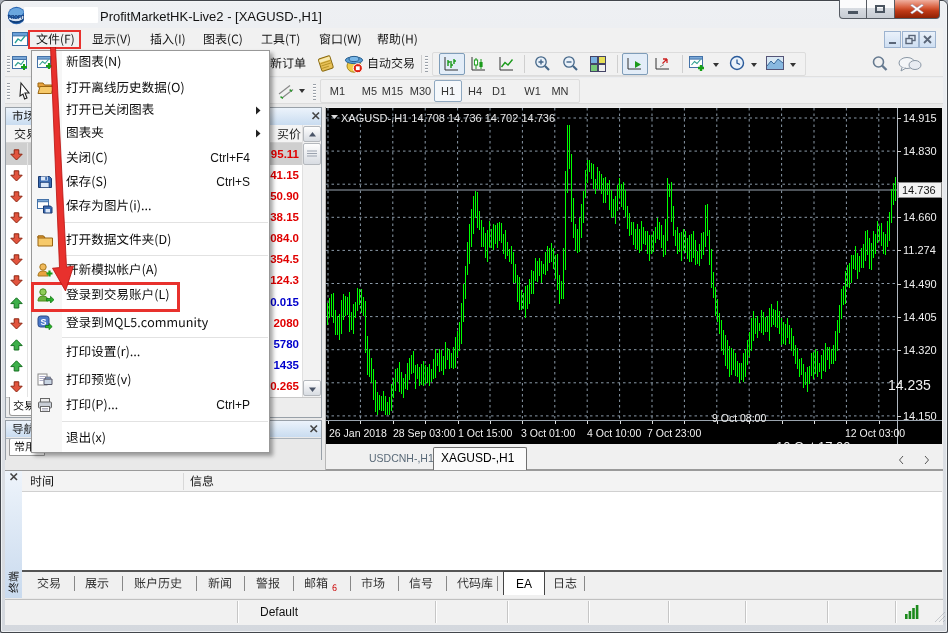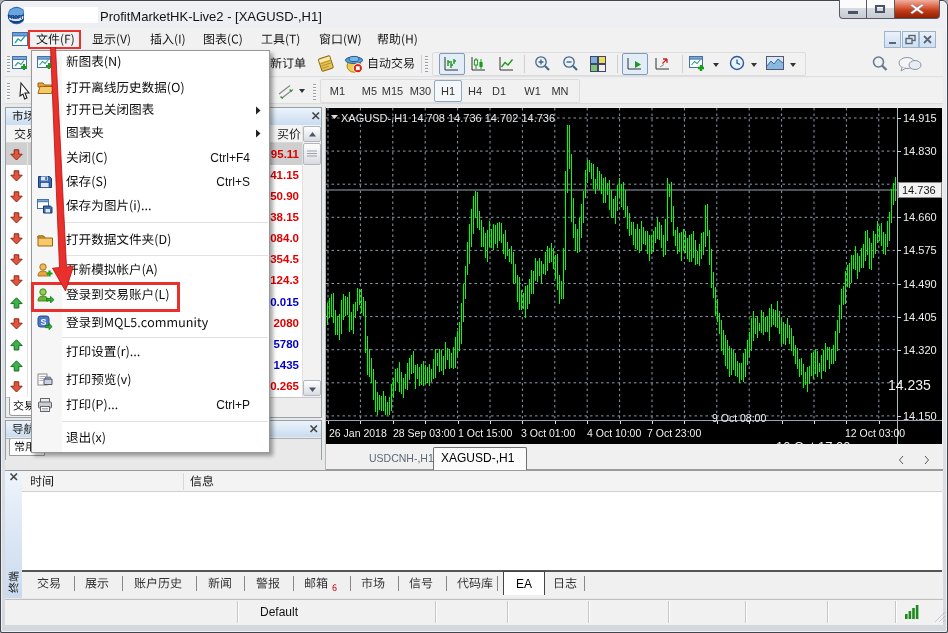--- a/index.html
+++ b/index.html
@@ -341,21 +341,21 @@
   </svg>
 <div class="ab" style="left:326px;top:420px;width:616px;height:1px;background:#9aa4ae"></div>
 <svg class="ab" style="left:330px;top:112px" width="10" height="10">
     <path d="M1 3 h7 l-3.5 4 z" fill="#ddd"></path>
   </svg>
 <div class="t" style="left:341px;top:112px;font-size:11px;color:#e8e8e8">XAGUSD-,H1 14.708 14.736 14.702 14.736</div>
 <div class="ab" style="left:897px;top:108px;width:1px;height:336px;background:#b0b8c0"></div>
 <div class="t" style="left:903px;top:112px;font-size:11px;color:#f0f0f0">14.915</div>
 <div class="t" style="left:903px;top:145px;font-size:11px;color:#f0f0f0">14.830</div>
 <div class="t" style="left:903px;top:211px;font-size:11px;color:#f0f0f0">14.660</div>
-<div class="t" style="left:903px;top:244px;font-size:11px;color:#f0f0f0">14.575</div>
+<div class="t" style="left:903px;top:244px;font-size:11px;color:#f0f0f0">11.274</div>
 <div class="t" style="left:903px;top:278px;font-size:11px;color:#f0f0f0">14.490</div>
 <div class="t" style="left:903px;top:311px;font-size:11px;color:#f0f0f0">14.405</div>
 <div class="t" style="left:903px;top:344px;font-size:11px;color:#f0f0f0">14.320</div>
 <div class="t" style="left:888px;top:377px;font-size:14px;color:#f0f0f0">14.235</div>
 <div class="t" style="left:903px;top:410px;font-size:11px;color:#f0f0f0">14.150</div>
 <div class="ab" style="left:897px;top:118px;width:4px;height:1px;background:#d0d0d0"></div>
 <div class="ab" style="left:897px;top:151px;width:4px;height:1px;background:#d0d0d0"></div>
 <div class="ab" style="left:897px;top:184px;width:4px;height:1px;background:#d0d0d0"></div>
 <div class="ab" style="left:897px;top:217px;width:4px;height:1px;background:#d0d0d0"></div>
 <div class="ab" style="left:897px;top:250px;width:4px;height:1px;background:#d0d0d0"></div>

